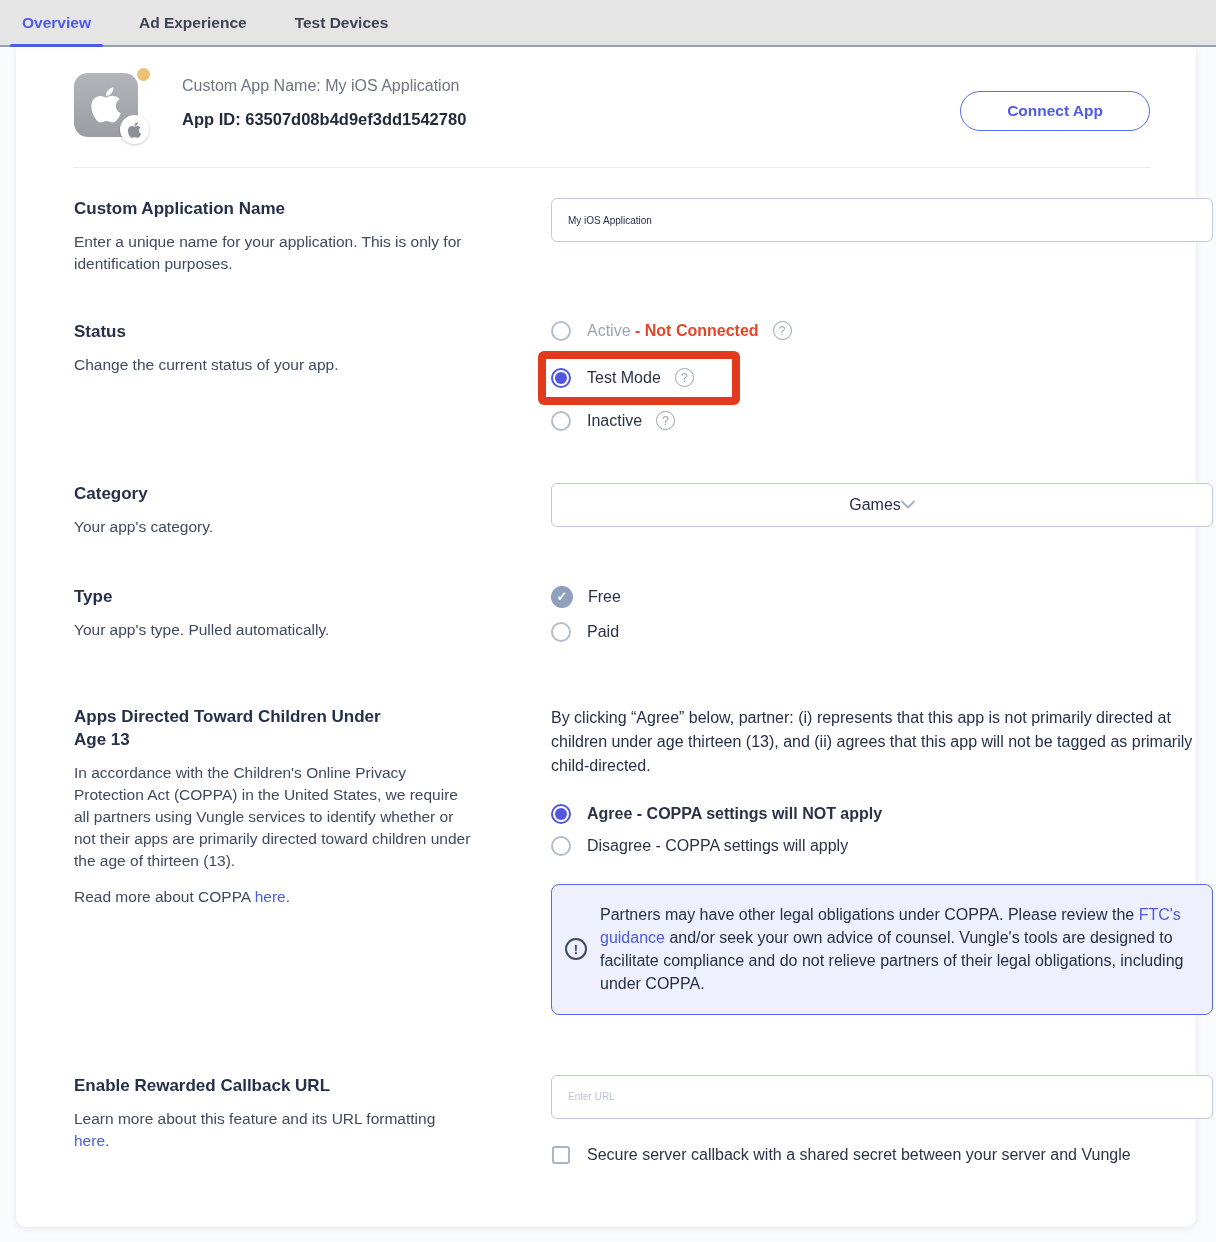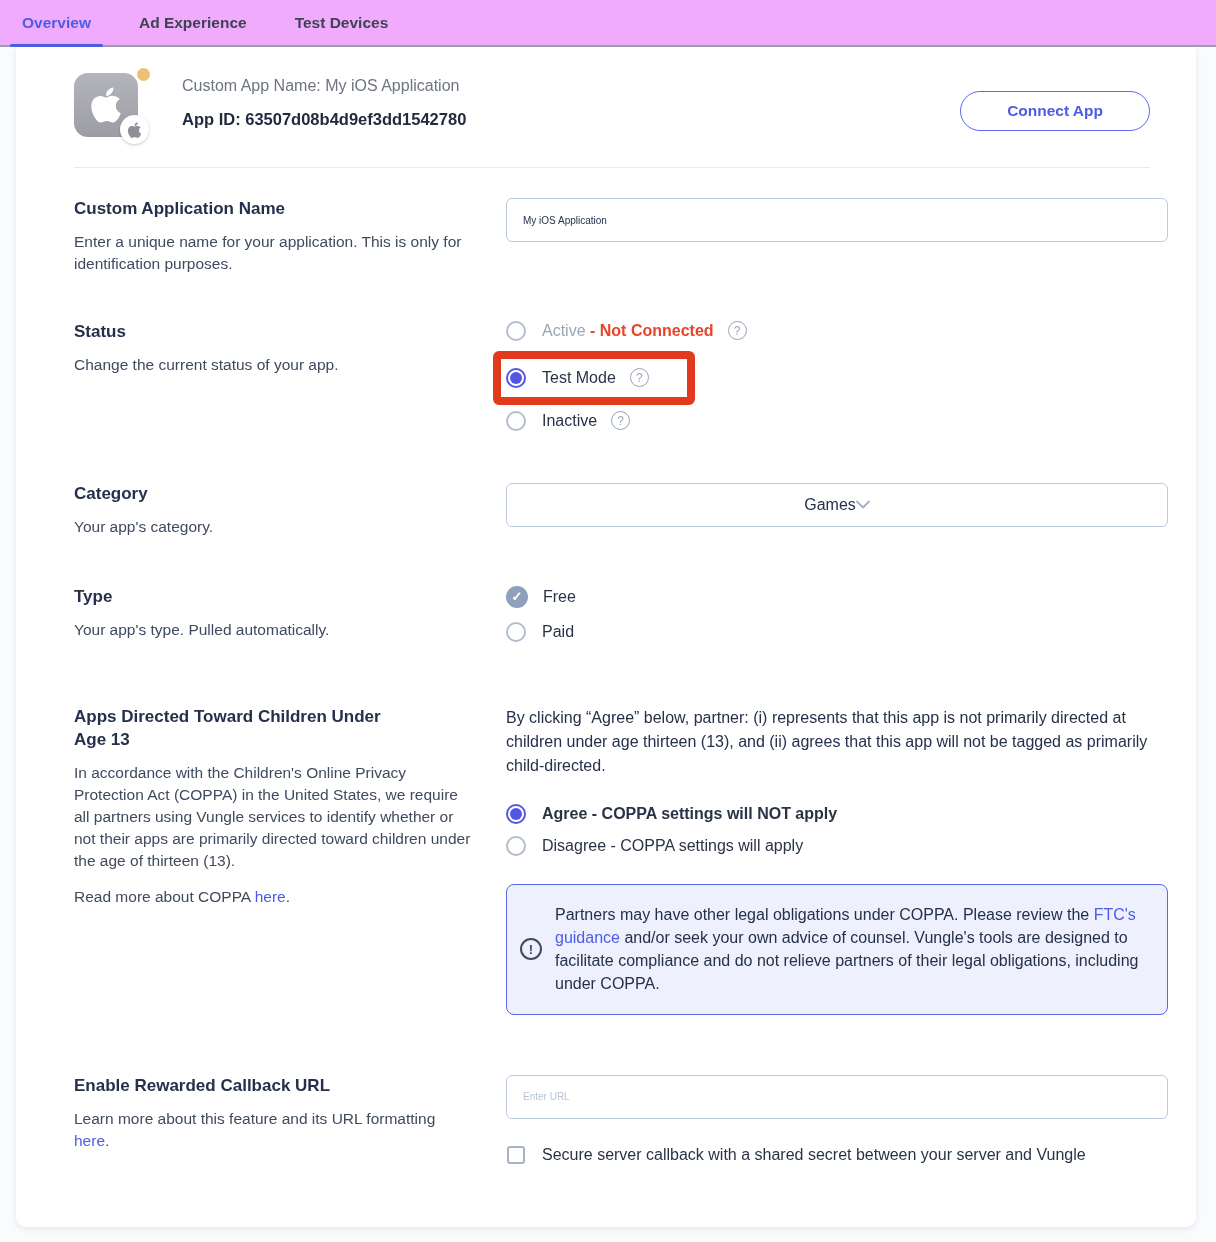--- a/index.html
+++ b/index.html
@@ -7,21 +7,21 @@
   body {
     width:1216px; height:1242px;
     background:#fafbfd;
     font-family:"Liberation Sans", sans-serif;
     color:#25304a;
     overflow:hidden;
   }
   
   .tabbar {
     display:flex; align-items:stretch;
-    height:47px; background:#f0abfc;
+    height:47px; background:#e5e5e5;
     border-bottom:2px solid #97a1b0;
     padding-left:10px;
   }
   .tab {
     padding:0 12px; margin-right:24px;
     font-size:15.5px; font-weight:700; color:#3d4354;
     display:flex; align-items:center;
     position:relative; cursor:pointer;
   }
   .tab.active { color:#4c5ce4; }
@@ -60,21 +60,21 @@
   .header-line2 { color:#222b3e; font-size:16.5px; font-weight:700; margin:0; }
   .connect-btn {
     height:40px; padding:0 46px; margin-top:18px; flex-shrink:0;
     border:1.6px solid #5b6af0; border-radius:21px;
     background:#fff; color:#4c5ce4;
     font-family:"Liberation Sans", sans-serif;
     font-size:15.5px; font-weight:700; cursor:pointer;
   }
   .header-divider { border:none; border-top:1px solid #e7eaf1; margin:30px 46px 0 58px; }
   
-  .row { display:flex; padding:0 46px 0 58px; }
+  .row { display:flex; padding:0 46px 0 58px;gap:45px; }
   .row-left  { width:400px; margin-right:32px; flex-shrink:0; }
   .row-right { width:662px; flex-shrink:0; }
   .section-title { font-size:17px; font-weight:700; color:#25304a; margin:0 0 10px; line-height:1.35; }
   .section-desc  { font-size:15.5px; color:#3f4a5f; line-height:1.42; margin:0; }
   .text-input {
     width:100%; height:44px;
     border:1px solid #bdc9dd; border-radius:6px;
     font-family:"Liberation Sans", sans-serif;
     font-size:10px; color:#25304a; padding:0 16px; background:#fff; outline:none;
   }

